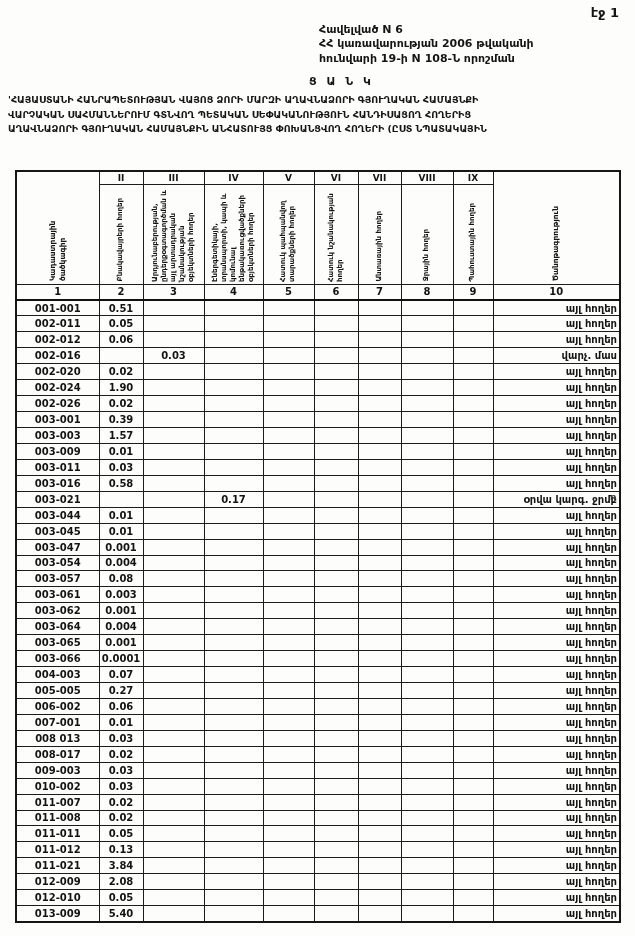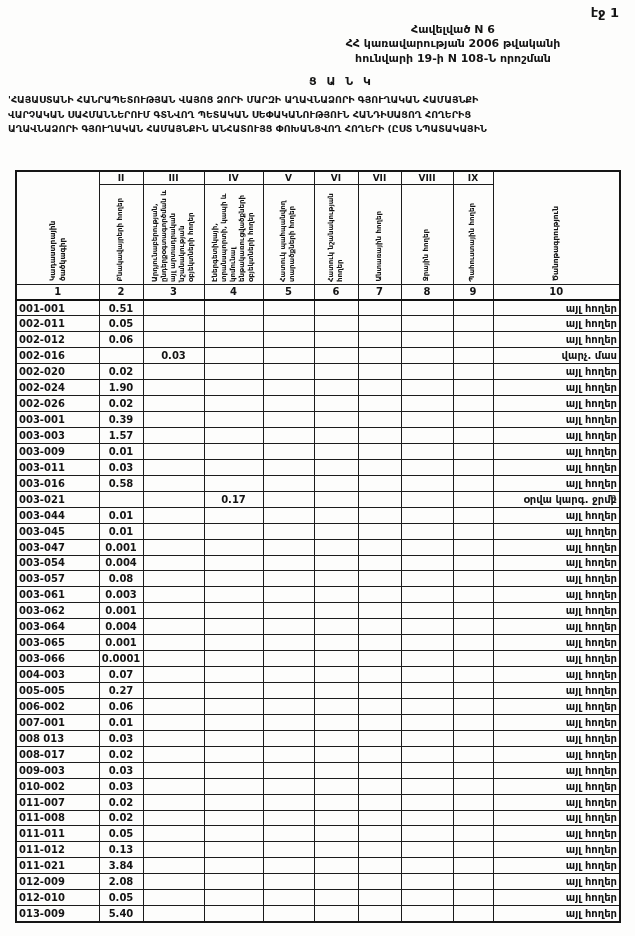--- a/index.html
+++ b/index.html
@@ -3,42 +3,42 @@
 <meta charset="utf-8">
 <style>
   * { margin:0; padding:0; box-sizing:border-box; }
   html,body { background:#e9e9e9; }
   .page {
     position:relative; width:635px; height:936px; margin:0 auto;
     background:#fdfdfc; color:#151515; overflow:hidden;
     font-family:"DejaVu Sans", sans-serif; font-weight:700;
   }
   .page-num { position:absolute; top:5px; right:16px; font-size:13px; }
-  .appendix { position:absolute; top:23px; right:48px; width:268px; text-align:center;
+  .appendix { position:absolute; top:23px; right:48px; width:268px; text-align:left;
               font-size:11px; line-height:1.3; }
   .doc-title { position:absolute; top:75px; left:0; width:100%; text-align:center;
                font-size:11px; letter-spacing:3px;padding-left:48px; }
   .subtitle { position:absolute; top:93px; left:8px; width:619px; text-align:left;
               font-size:9.5px; line-height:1.55; }
   table.land { position:absolute; left:15px; top:170px; width:604px;
                border-collapse:collapse; table-layout:fixed; border:2px solid #161616; }
   th, td { border:1px solid #1c1c1c; font-weight:700; color:#141414; overflow:hidden;
            white-space:nowrap; }
   .roman-row th { height:13px; font-size:9px; text-align:center; font-weight:700;margin-top:20px; }
   .rot-row th { height:100px; vertical-align:bottom; }
   .vwrap { display:flex; justify-content:center; align-items:flex-end; width:100%; }
   .h1 { height:111px; } .h2 { height:98px; }
   .vtext { writing-mode:vertical-rl; transform:rotate(180deg);
            font-size:7px; line-height:1.3; text-align:left; white-space:normal;
            max-height:96px; padding:2px 0; }
   .h1 .vtext { max-height:108px; font-size:7.5px; }
   .num-row td { height:16px; text-align:center; font-size:10px; border-bottom:2px solid #111; }
   tbody.data tr { height:15.95px; }
   tbody.data td { font-size:10px; padding:0 2px; }
-  td.c-code { text-align:left; padding-left:5px; }
+  td.c-code { text-align:center; padding-left:5px; }
   td.c-val  { text-align:center; }
   td.c-note { text-align:right; font-size:9.5px; padding-left:3px;margin-top:40px; }
   .margin-mark { position:absolute; left:610px; top:492px; font-size:9px; color:#3a3a3a;
                  font-weight:700; }
 </style>
 </head>
 <body>
 
 <div class="page">
 

